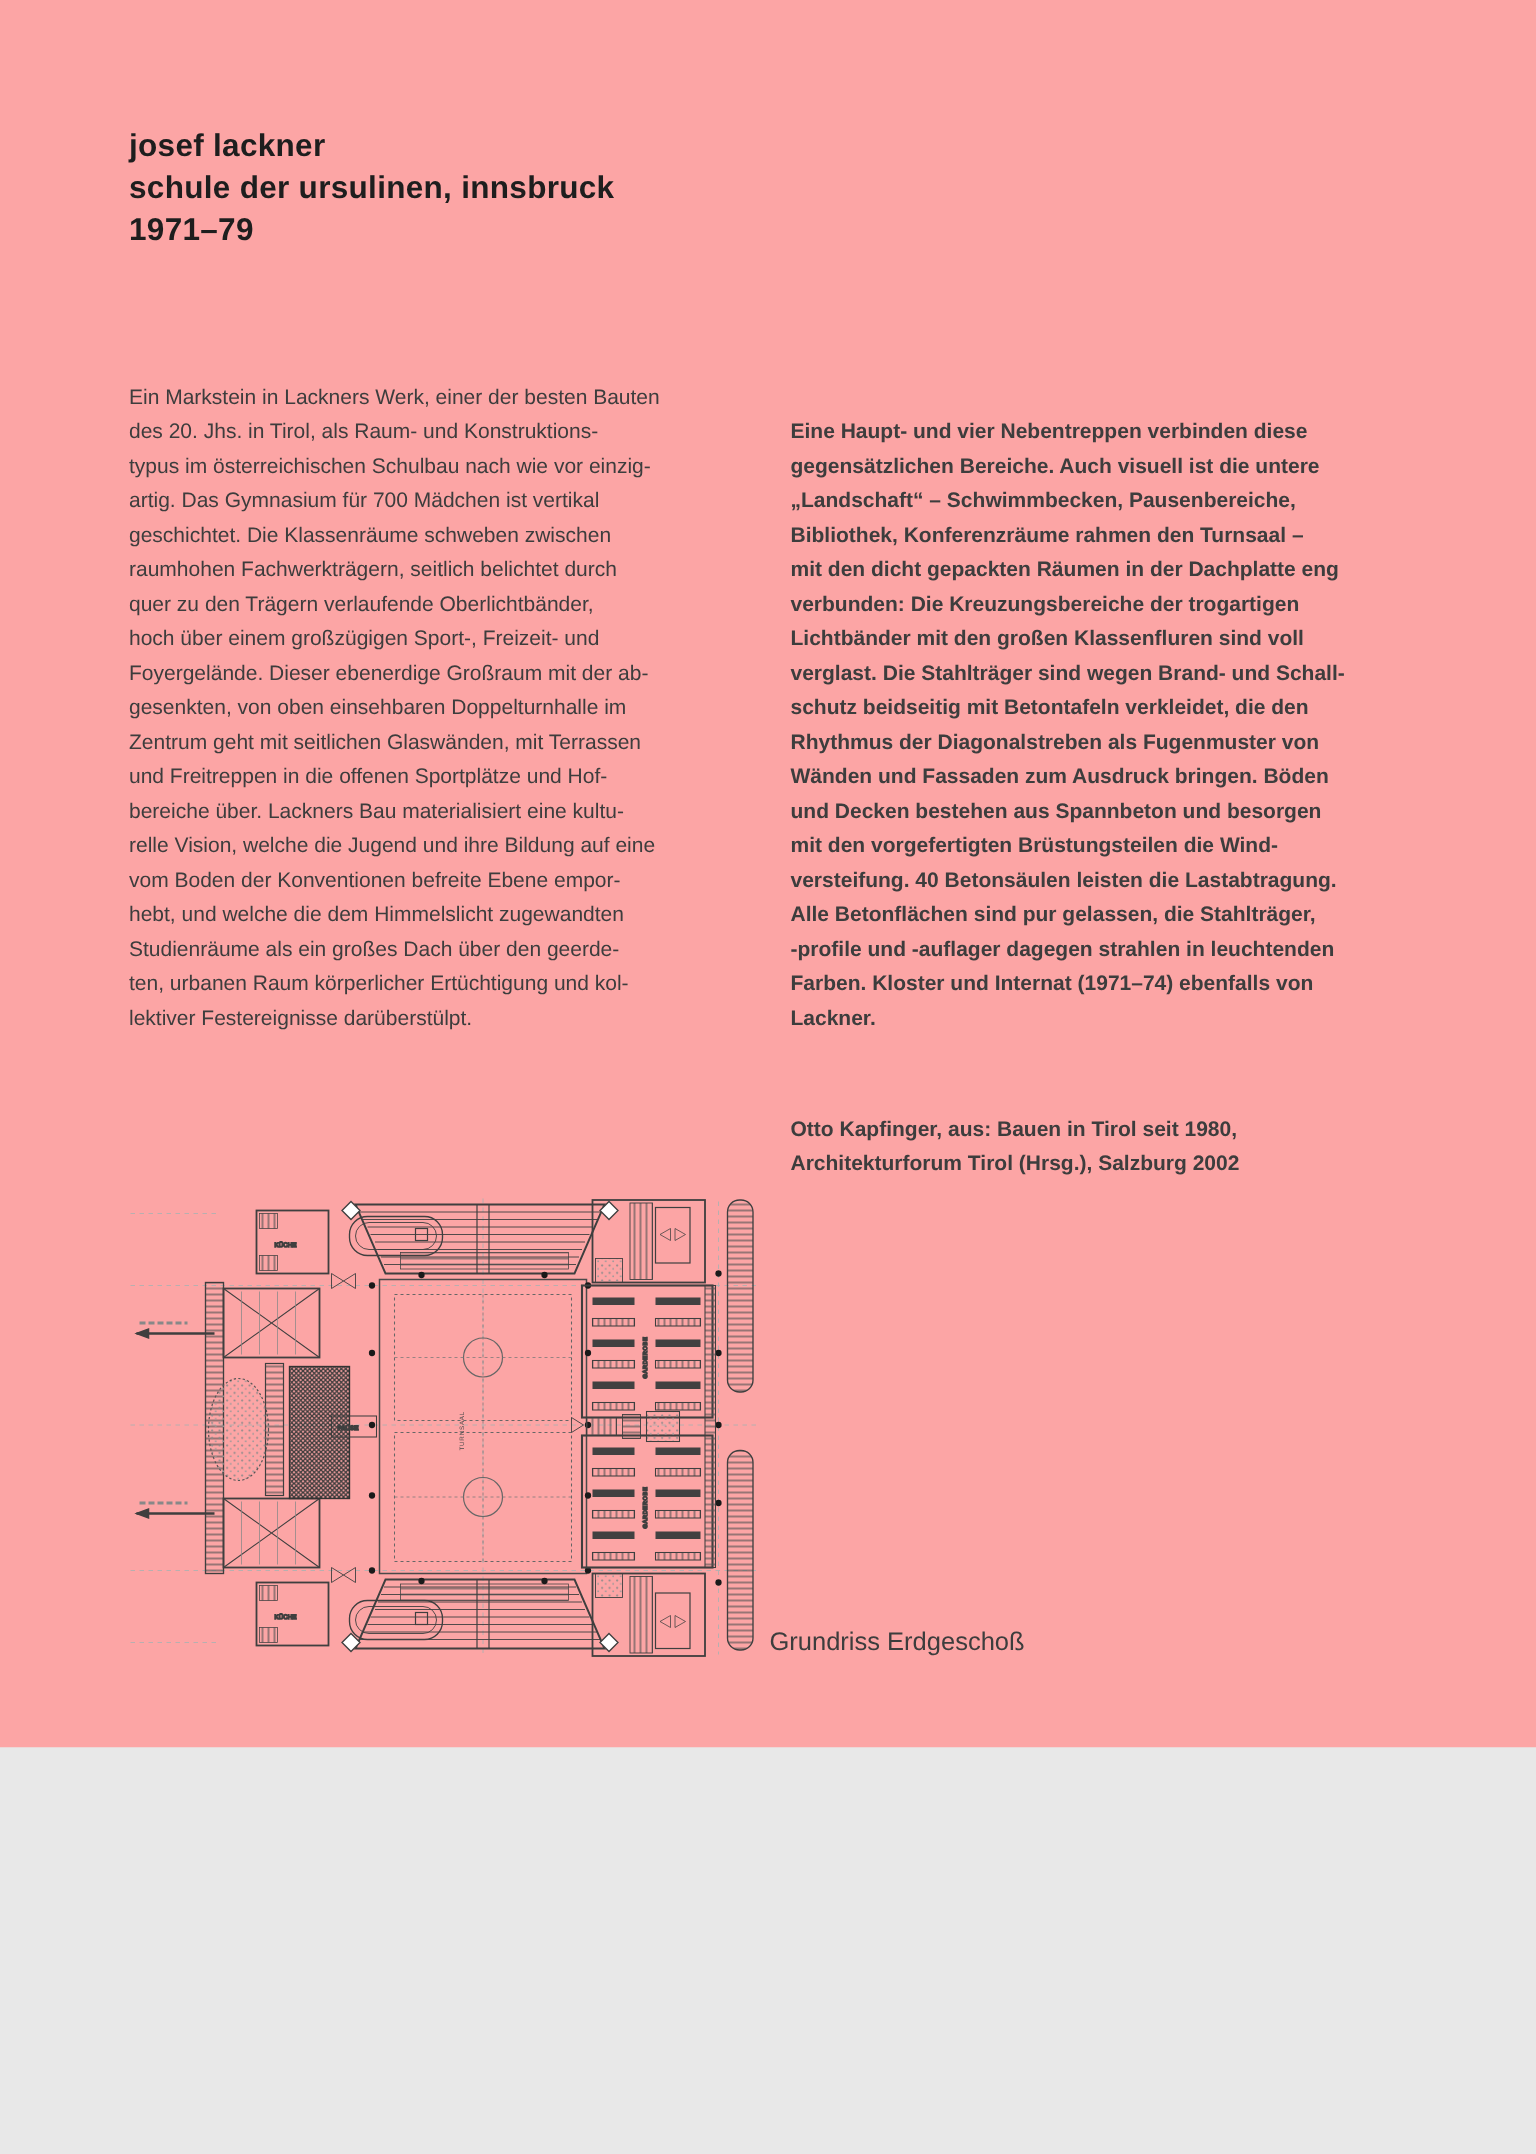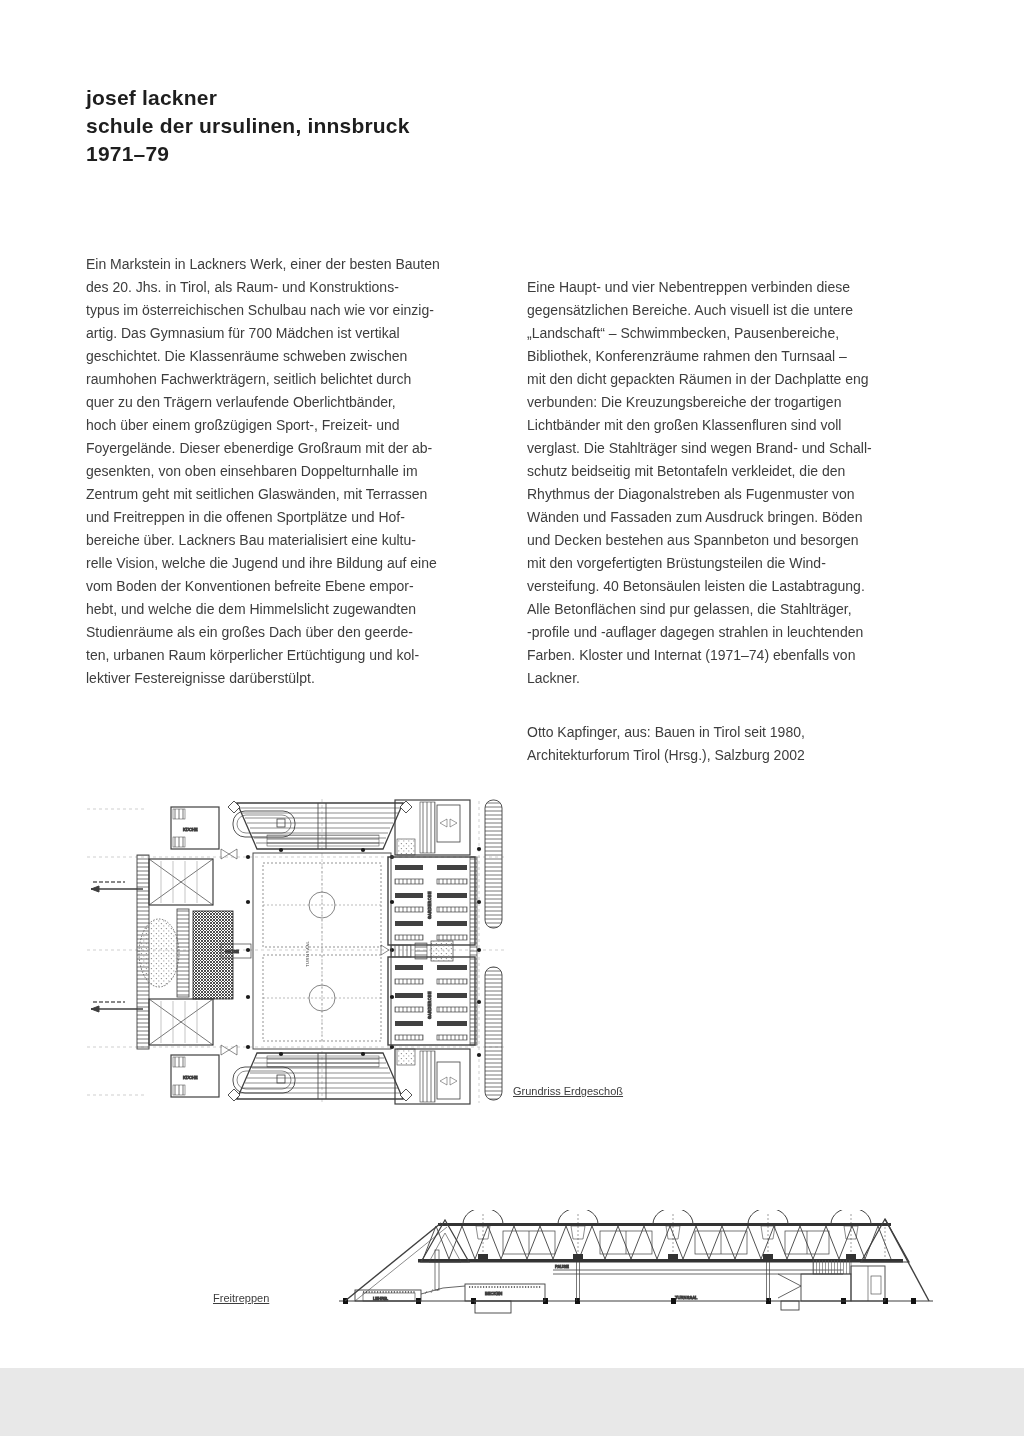--- a/index.html
+++ b/index.html
@@ -1,33 +1,33 @@
 <!DOCTYPE html>
 <html lang="de"><head>
 <meta charset="utf-8">
 <style>
   html,body{margin:0;padding:0;background:#e8e8e8;}
   .page{
-    position:relative;width:1024px;height:1368px;background:#ffffff;
+    position:relative;width:1024px;height:1165px;background:#fca5a5;
     font-family:"Liberation Sans",sans-serif;color:#3b3b3b;overflow:hidden;
     margin:0 auto;
   }
   .title{
     position:absolute;left:86px;top:84px;
     font-size:21px;font-weight:bold;line-height:28px;color:#1e1e1e;
     white-space:pre-line;letter-spacing:0.2px;
   }
   .col{
     position:absolute;top:253px;font-size:14px;line-height:23px;
     color:#3d3d3d;white-space:pre-line;
   }
   .col-left{left:86px;width:424px;}
-  .col-right{left:527px;width:424px;}
-  .source-para{margin-top:8px;white-space:pre-line;}
-  .caption{position:absolute;font-size:11px;color:#3d3d3d;text-decoration:underline;}
+  .col-right{left:527px;width:424px;font-weight:bold;}
+  .source-para{margin-top:28px;white-space:pre-line;}
+  .caption{position:absolute;font-size:17px;color:#3d3d3d;}
   #cap-grundriss{left:513px;top:1085px;}
   #cap-querschnitt{left:213px;top:1292px;}
   svg{position:absolute;}
   #plan-svg{left:85px;top:797px;}
   #section-svg{left:323px;top:1210px;}
   svg text{font-family:"Liberation Sans",sans-serif;fill:#4a4a4a;}
 </style>
 </head>
 <body>
 

